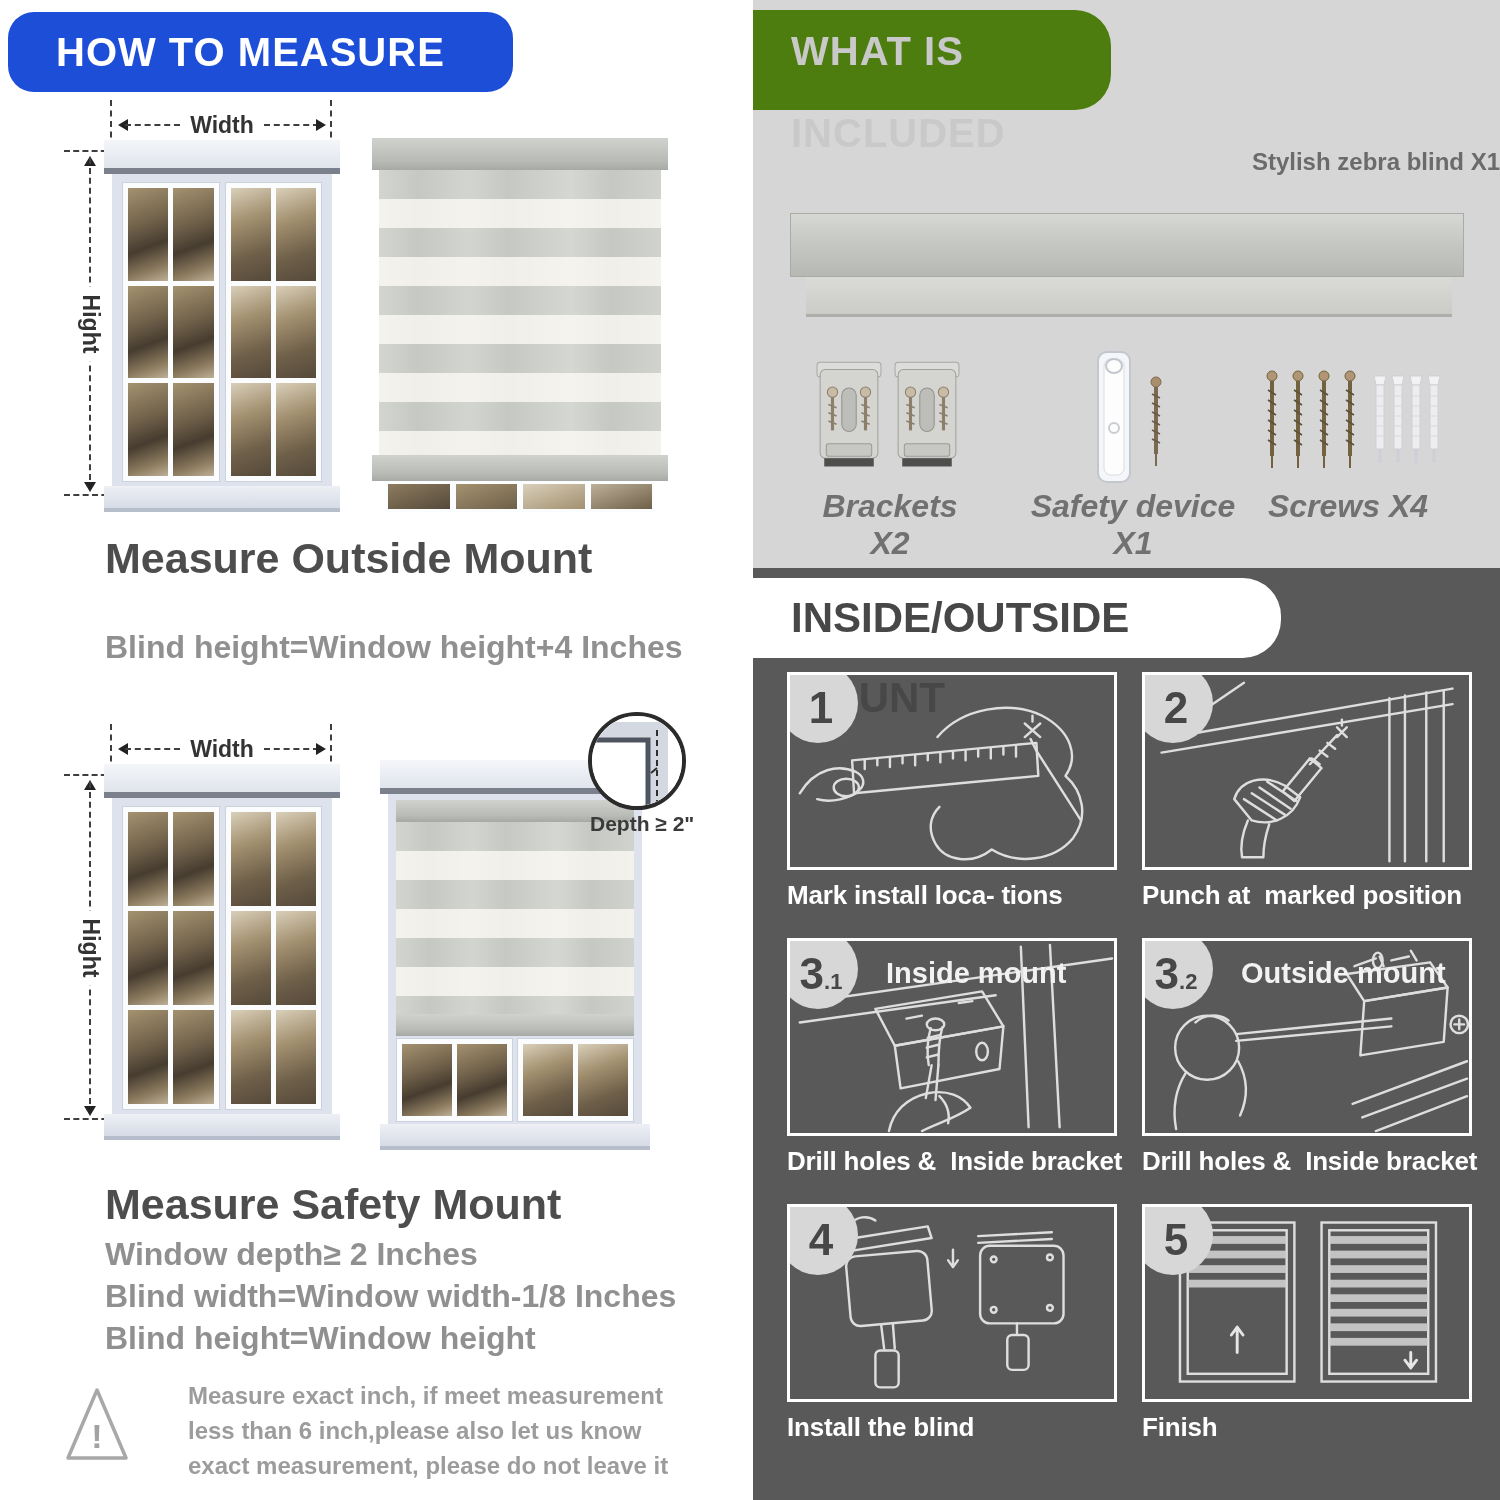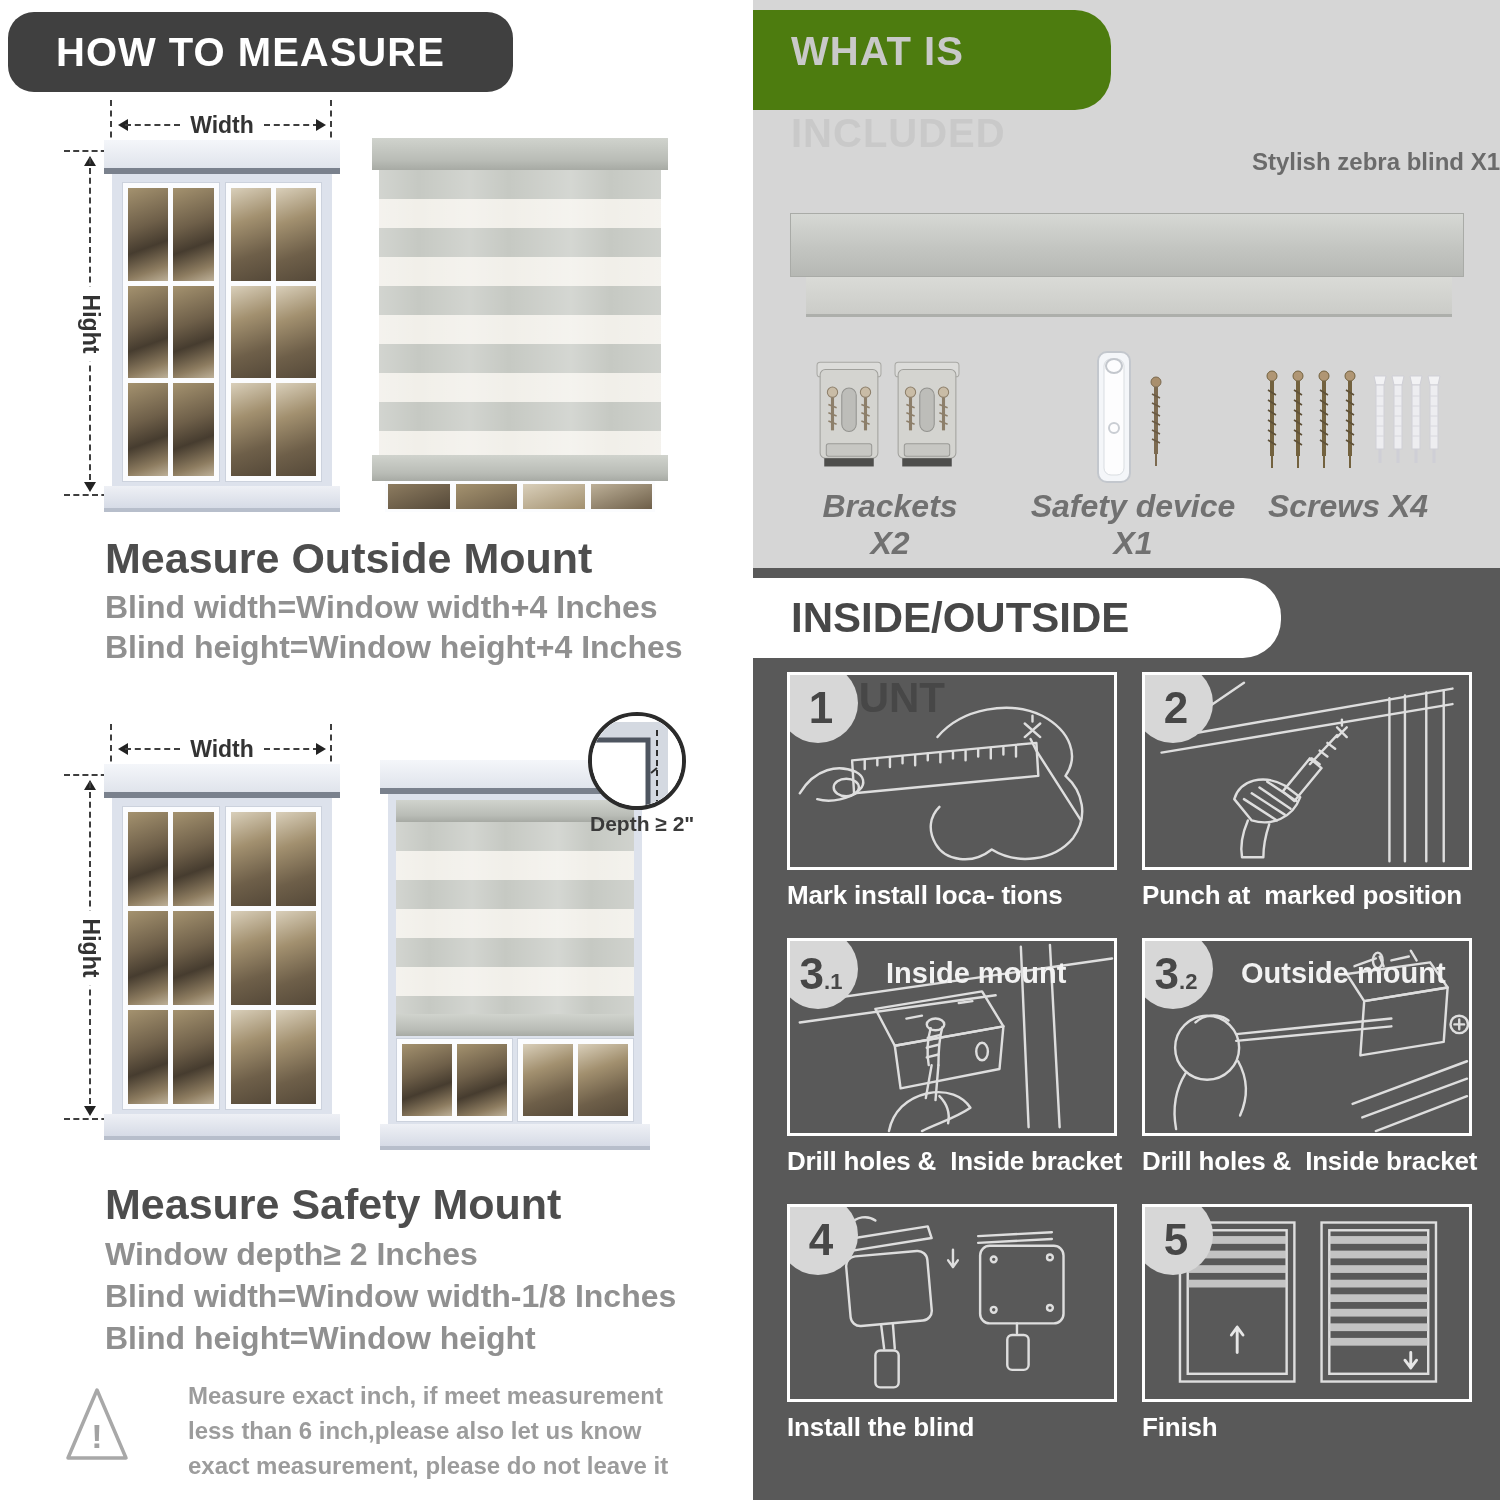--- a/index.html
+++ b/index.html
@@ -2,21 +2,21 @@
 <html><head>
 <meta charset="utf-8">
 <style>
   html,body{margin:0;padding:0;background:#fff;}
   #canvas{position:relative;width:1500px;height:1500px;background:#fff;overflow:hidden;
           font-family:"Liberation Sans",sans-serif;}
   .abs{position:absolute;}
 
   
   .pill{position:absolute;font-weight:bold;letter-spacing:1px;}
-  .pill-how{left:8px;top:12px;width:505px;height:80px;background:#404040;border-radius:26px;
+  .pill-how{left:8px;top:12px;width:505px;height:80px;background:#1d4ed8;border-radius:26px;
             color:#fff;font-size:40px;line-height:80px;padding-left:48px;box-sizing:border-box;}
   .pill-incl{left:753px;top:10px;width:358px;height:100px;background:#4d7c0f;border-radius:0 36px 36px 0;
              color:#c9c9c9;font-size:40px;line-height:82px;padding-left:38px;box-sizing:border-box;}
   .pill-mount{left:753px;top:578px;width:528px;height:80px;background:#fff;border-radius:0 38px 38px 0;
               color:#474747;font-size:42px;line-height:80px;padding-left:38px;box-sizing:border-box;letter-spacing:0;}
 
   
   .harrow{position:absolute;display:flex;align-items:center;}
   .harrow .dash{flex:1;height:0;border-top:2px dashed #3e3e3e;}
   .harrow::before{content:"";width:0;height:0;border:6px solid transparent;border-right:10px solid #222;margin-right:-3px;}
@@ -130,21 +130,20 @@
     <div class="abs cassette" style="left:0;top:317px;right:0;height:26px"></div>
     <div class="abs" style="left:13px;top:343px;right:13px;height:31px;background:#fbfcfe;display:flex;gap:6px;padding:3px;box-sizing:border-box">
       <div style="flex:1;background:linear-gradient(160deg,#8d7c60,#554939)"></div>
       <div style="flex:1;background:linear-gradient(160deg,#a4926f,#6e5f49)"></div>
       <div style="flex:1;background:linear-gradient(160deg,#d9cfba,#a2906f)"></div>
       <div style="flex:1;background:linear-gradient(160deg,#bdb098,#6e5f49)"></div>
     </div>
   </div>
 
   <div class="h-big" style="left:105px;top:534px">Measure Outside Mount</div>
-  <div class="p-line" style="left:105px;top:589px">Blind width=Window width+4 Inches</div>
   <div class="p-line" style="left:105px;top:629px">Blind height=Window height+4 Inches</div>
 
   <div class="gv" style="left:110px;top:724px;height:48px"></div>
   <div class="gv" style="left:330px;top:724px;height:48px"></div>
   <div class="harrow" style="left:112px;top:736px;width:220px;height:26px">
     <span class="dash"></span>
     <span class="lbl">Width</span>
     <span class="dash"></span>
   </div>
 

